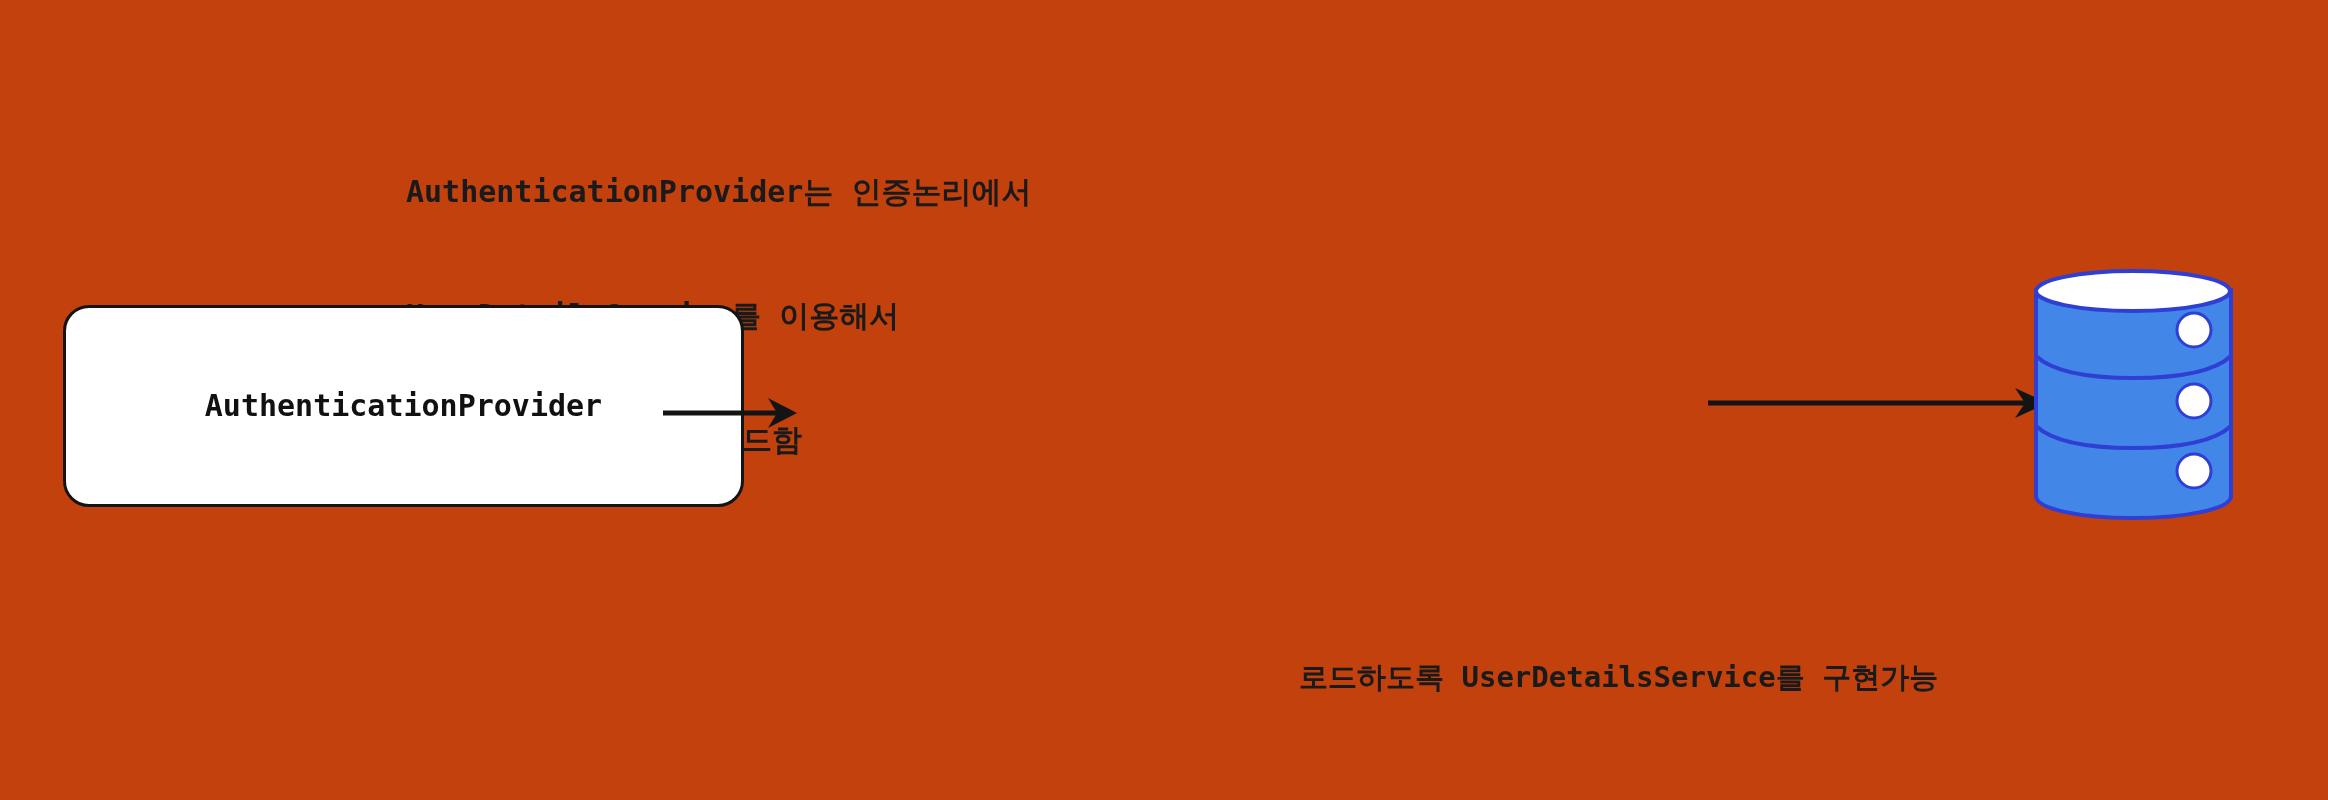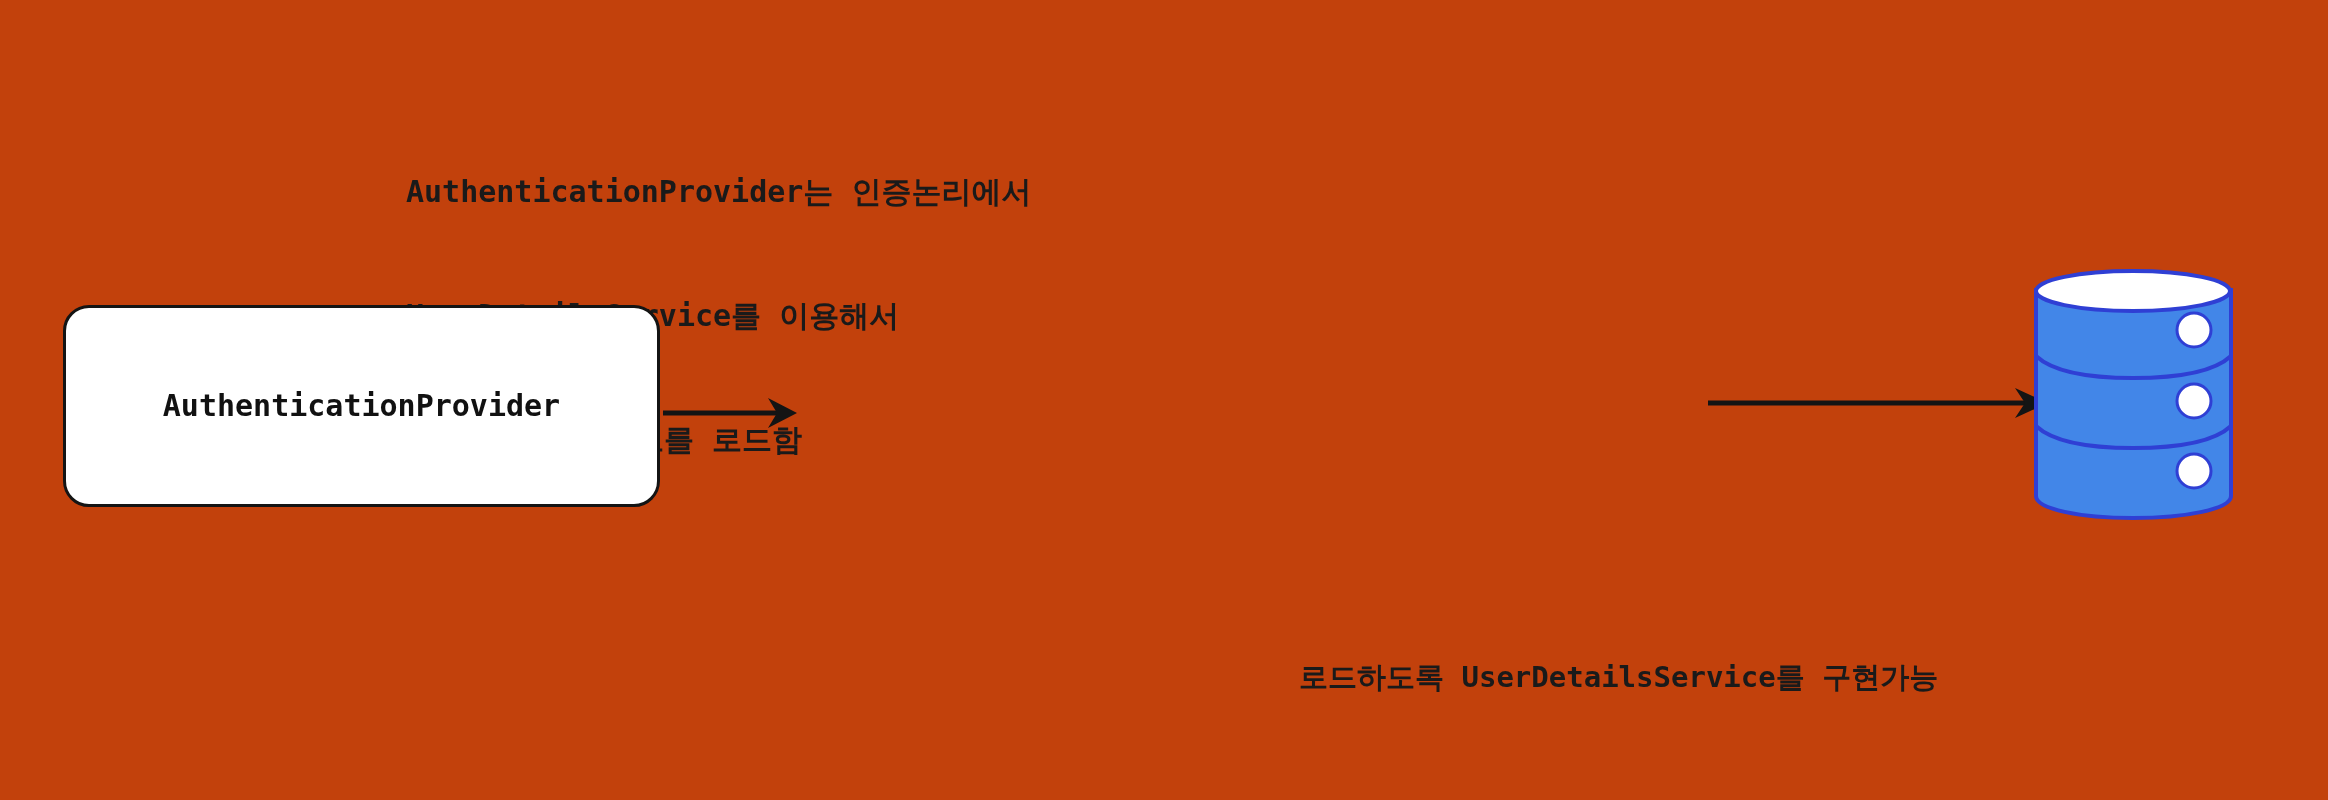--- a/index.html
+++ b/index.html
@@ -53,21 +53,21 @@
     font-family: "DejaVu Sans Mono", monospace;
     font-weight: bold;
     color: #111111;
     font-size: 30px;
     line-height: 1.32;
     white-space: pre;
   }
   #node-auth-provider {
     left: 63px;
     top: 305px;
-    width: 597px;
+    width: 681px;
     height: 202px;
   }
   #node-user-details-service {
     left: 794px;
     top: 303px;
     width: 913px;
     height: 197px;
   }
   .connector {
     position: absolute;

